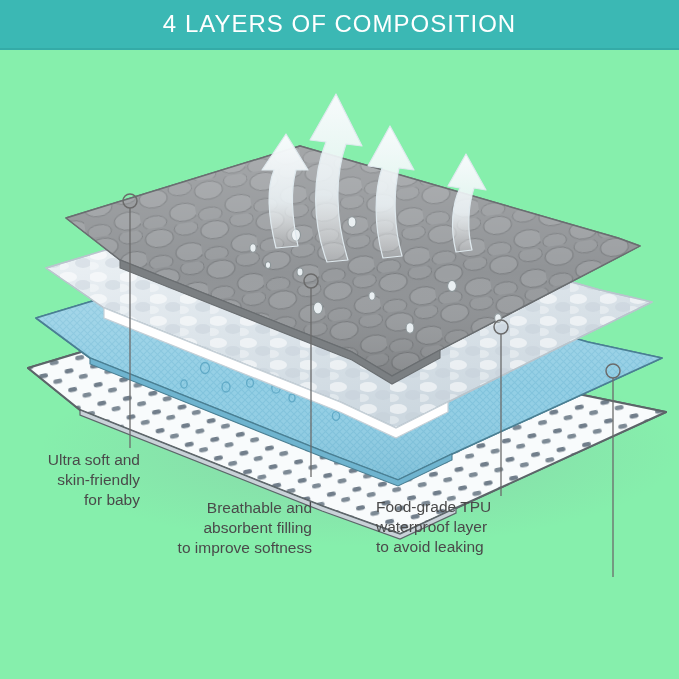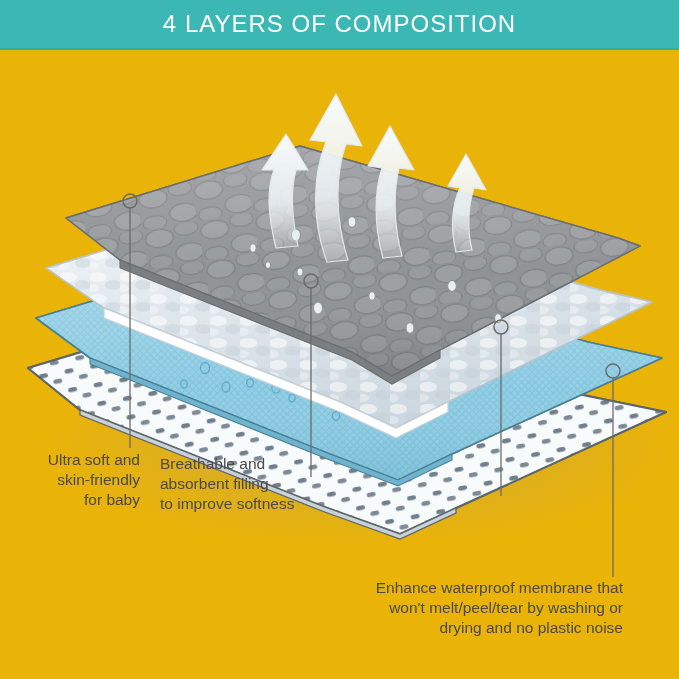--- a/index.html
+++ b/index.html
@@ -7,21 +7,21 @@
     padding: 0;
     background: #ffffff;
   }
   body {
     font-family: "Liberation Sans", sans-serif;
   }
   #page {
     position: relative;
     width: 679px;
     height: 679px;
-    background: #eab308;
+    background: #86efac;
     overflow: hidden;
   }
 
   
   #header-bar {
     position: absolute;
     left: 0;
     top: 0;
     width: 679px;
     height: 50px;
@@ -54,21 +54,21 @@
 
   
   .caption {
     position: absolute;
     color: #4a4a4a;
     font-size: 15.5px;
     line-height: 20px;
     white-space: pre-line;
   }
   #caption-1 { left: 14px;  top: 450px; width: 126px; text-align: right; }
-  #caption-2 { left: 160px; top: 454px; width: 152px; }
+  #caption-2 { left: 160px; top: 498px; width: 152px; text-align: right; }
   #caption-3 { left: 376px; top: 497px; width: 150px; text-align: left;  }
   #caption-4 { left: 318px; top: 578px; width: 305px; text-align: right; }
 </style>
 </head>
 <body>
 
 <div id="page">
 
   <div id="header-bar">
     <div id="header-title">4 LAYERS OF COMPOSITION</div>
@@ -245,18 +245,18 @@
   </div>
 
   <div class="caption" id="caption-1">Ultra soft and
 skin-friendly
 for baby</div>
 
   <div class="caption" id="caption-2">Breathable and
 absorbent filling
 to improve softness</div>
 
-
-  <div class="caption" id="caption-4">Enhance waterproof membrane that
-won't melt/peel/tear by washing or
-drying and no plastic noise</div>
+  <div class="caption" id="caption-3">Food-grade TPU
+waterproof layer
+to avoid leaking</div>
+
 
 </div>
 
 </body></html>

